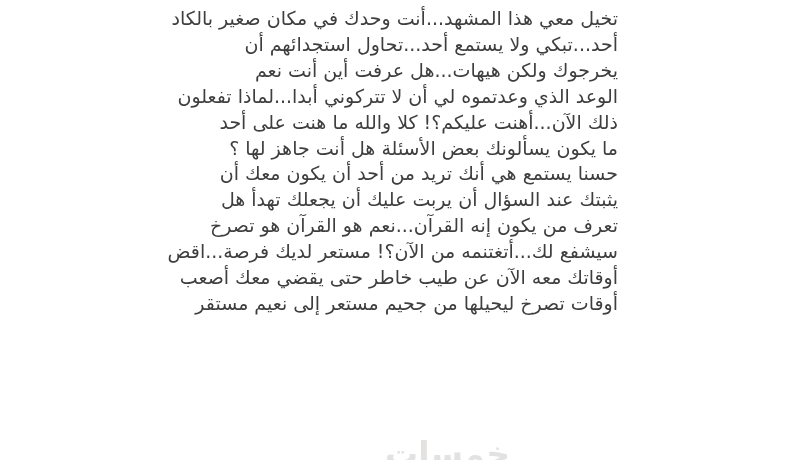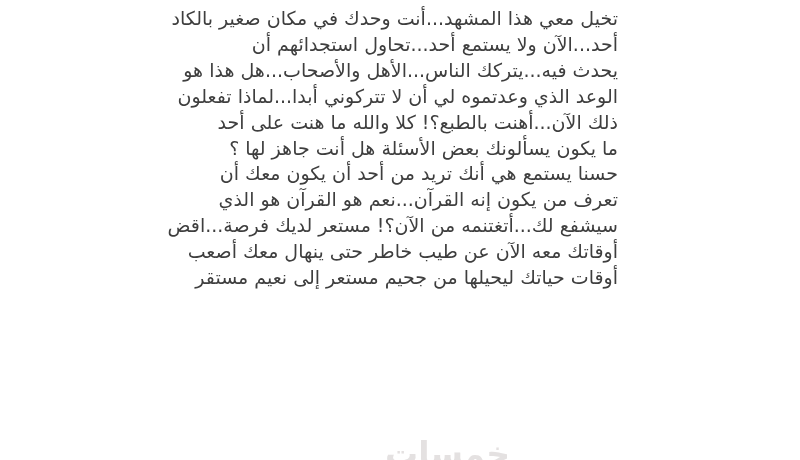--- a/index.html
+++ b/index.html
@@ -45,23 +45,24 @@
     user-select: none;
   }
 </style>
 </head>
 <body>
 
 <div class="watermark">خمسات</div>
 
 <div class="text-block">
     <div class="text-line">تخيل معي هذا المشهد...أنت وحدك في مكان صغير بالكاد</div>
-    <div class="text-line">أحد...الآن ولا يستمع أحد...تحاول استجدائهم أن</div>
-    <div class="text-line">يحدث فيه...يتركك الناس...الأهل والأصحاب...هل هذا هو</div>
+    <div class="text-line">أحد...تبكي ولا يستمع أحد...تحاول استجدائهم أن</div>
+    <div class="text-line">يخرجوك ولكن هيهات...هل عرفت أين أنت نعم</div>
     <div class="text-line">الوعد الذي وعدتموه لي أن لا تتركوني أبدا...لماذا تفعلون</div>
-    <div class="text-line">ذلك الآن...أهنت بالطبع؟! كلا والله ما هنت على أحد</div>
+    <div class="text-line">ذلك الآن...أهنت عليكم؟! كلا والله ما هنت على أحد</div>
     <div class="text-line">ما يكون يسألونك بعض الأسئلة هل أنت جاهز لها ؟</div>
     <div class="text-line">حسنا يستمع هي أنك تريد من أحد أن يكون معك أن</div>
-    <div class="text-line">تعرف من يكون إنه القرآن...نعم هو القرآن هو الذي</div>
+    <div class="text-line">يثبتك عند السؤال أن يربت عليك أن يجعلك تهدأ هل</div>
+    <div class="text-line">تعرف من يكون إنه القرآن...نعم هو القرآن هو تصرخ</div>
     <div class="text-line">سيشفع لك...أتغتنمه من الآن؟! مستعر لديك فرصة...اقض</div>
-    <div class="text-line">أوقاتك معه الآن عن طيب خاطر حتى ينهال معك أصعب</div>
-    <div class="text-line">أوقات حياتك ليحيلها من جحيم مستعر إلى نعيم مستقر</div>
+    <div class="text-line">أوقاتك معه الآن عن طيب خاطر حتى يقضي معك أصعب</div>
+    <div class="text-line">أوقات تصرخ ليحيلها من جحيم مستعر إلى نعيم مستقر</div>
   </div>
 
 </body></html>

